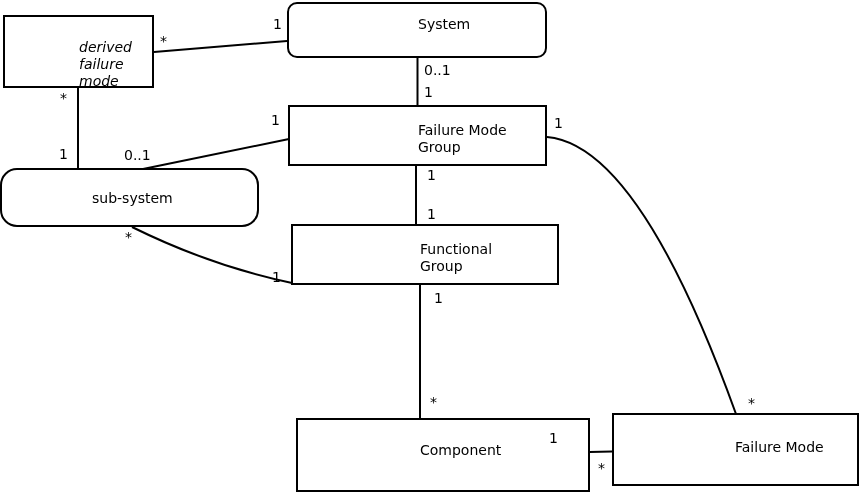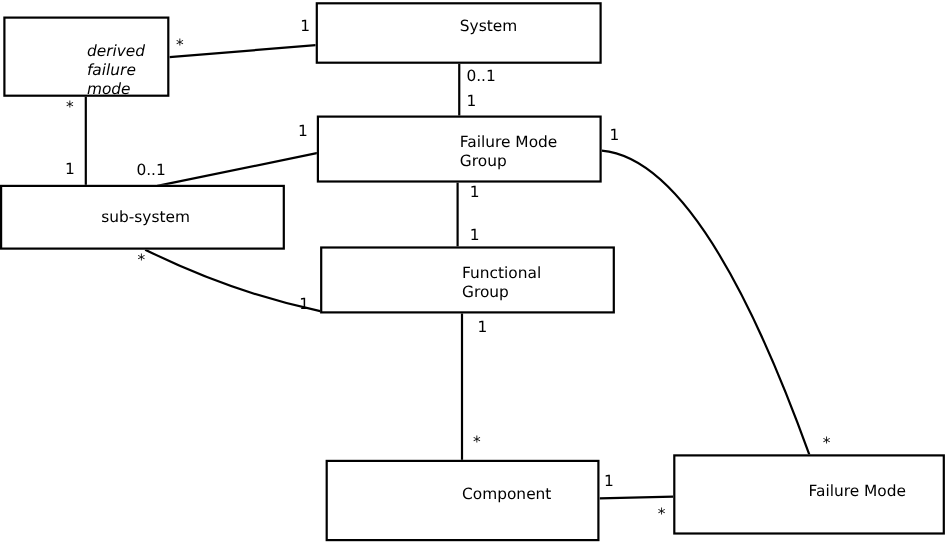--- a/index.html
+++ b/index.html
@@ -28,29 +28,29 @@
   }
   .mult{
     position:absolute;
     font-size:14px;
     line-height:17px;
     white-space:nowrap;
   }
   
   #b-derived{left:3px;top:15px;width:151px;height:73px;font-style:italic;}
   #b-derived .box-label{left:74px;top:22px;}
-  #b-system{left:287px;top:2px;width:260px;height:56px;}
+  #b-system{left:287px;top:2px;width:260px;height:56px;border-radius:10px;}
   #b-system .box-label{left:129px;top:12px;}
   #b-fmg{left:288px;top:105px;width:259px;height:61px;}
   #b-fmg .box-label{left:128px;top:15px;}
-  #b-sub{left:0px;top:168px;width:259px;height:59px;}
+  #b-sub{left:0px;top:168px;width:259px;height:59px;border-radius:17px;}
   #b-sub .box-label{left:90px;top:20px;}
   #b-fg{left:291px;top:224px;width:268px;height:61px;}
   #b-fg .box-label{left:127px;top:15px;}
-  #b-comp{left:296px;top:418px;width:249px;height:74px;}
+  #b-comp{left:296px;top:418px;width:294px;height:74px;}
   #b-comp .box-label{left:122px;top:22px;}
   #b-fm{left:612px;top:413px;width:247px;height:73px;}
   #b-fm .box-label{left:121px;top:24px;}
 </style>
 </head>
 <body>
 
 <div class="canvas">
 
   <svg class="edges" viewBox="0 0 863 493" xmlns="http://www.w3.org/2000/svg">

